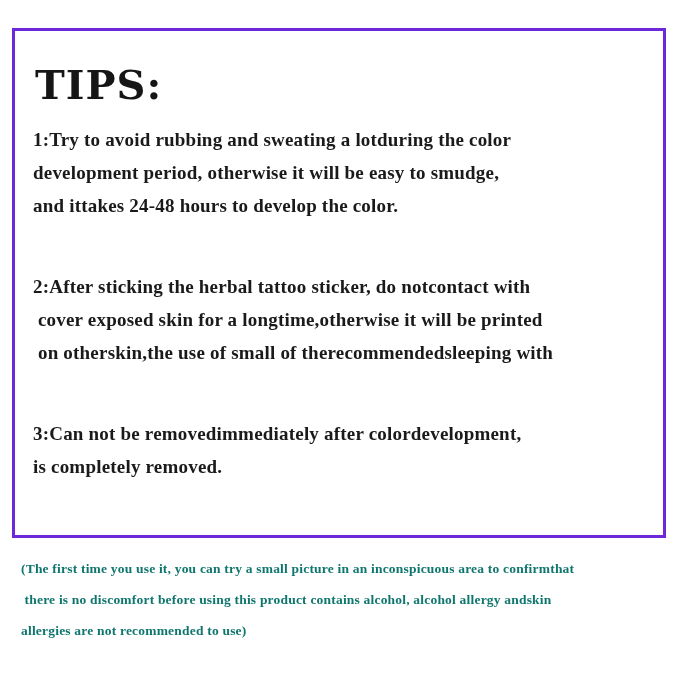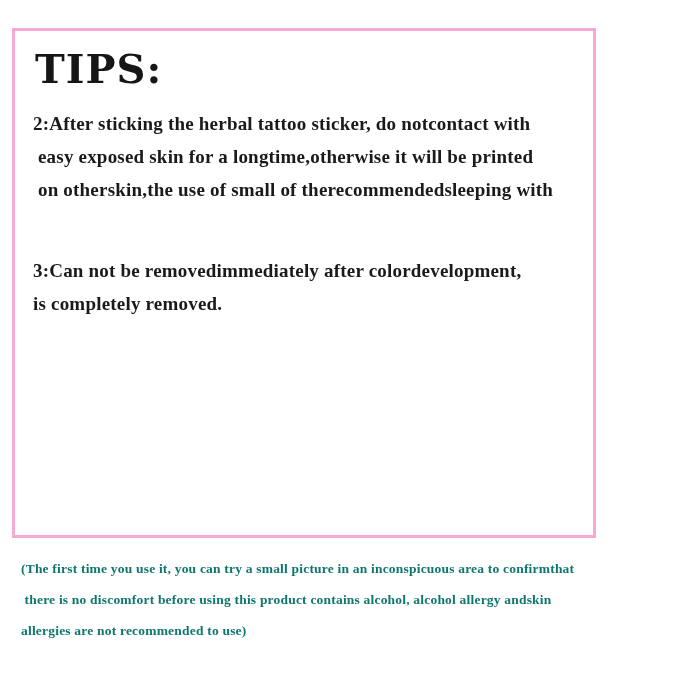--- a/index.html
+++ b/index.html
@@ -15,25 +15,25 @@
   .canvas {
     position: relative;
     width: 679px;
     height: 679px;
     background: #ffffff;
   }
   .tips-box {
     position: absolute;
     left: 12px;
     top: 28px;
-    width: 584px;
+    width: 654px;
     height: 510px;
-    border: 3px solid #f9a8d4;
+    border: 3px solid #6d28d9;
     box-sizing: border-box;
-    padding: 12px 8px 0 18px;
+    padding: 28px 8px 0 18px;
     background: #ffffff;
   }
   .tips-heading {
     font-family: "DejaVu Serif", "Liberation Serif", serif;
     font-weight: 700;
     font-size: 40px;
     line-height: 1.1;
     letter-spacing: 1px;
     margin: 4px 0 16px 2px;
     color: #161616;
@@ -69,24 +69,29 @@
 </style>
 </head>
 <body>
 
 <div class="canvas">
 
   <div class="tips-box">
 
     <div class="tips-heading">TIPS:</div>
 
+    <div class="tip-paragraph">
+      <div class="tip-line">1:Try to avoid rubbing and sweating a lotduring the color</div>
+      <div class="tip-line">development period, otherwise it will be easy to smudge,</div>
+      <div class="tip-line">and ittakes 24-48 hours to develop the color.</div>
+    </div>
 
     <div class="tip-paragraph">
       <div class="tip-line">2:After sticking the herbal tattoo sticker, do notcontact with</div>
-      <div class="tip-line"> easy exposed skin for a longtime,otherwise it will be printed</div>
+      <div class="tip-line"> cover exposed skin for a longtime,otherwise it will be printed</div>
       <div class="tip-line"> on otherskin,the use of small of therecommendedsleeping with</div>
     </div>
 
     <div class="tip-paragraph">
       <div class="tip-line">3:Can not be removedimmediately after colordevelopment,</div>
       <div class="tip-line">is completely removed.</div>
     </div>
 
   </div>
 

